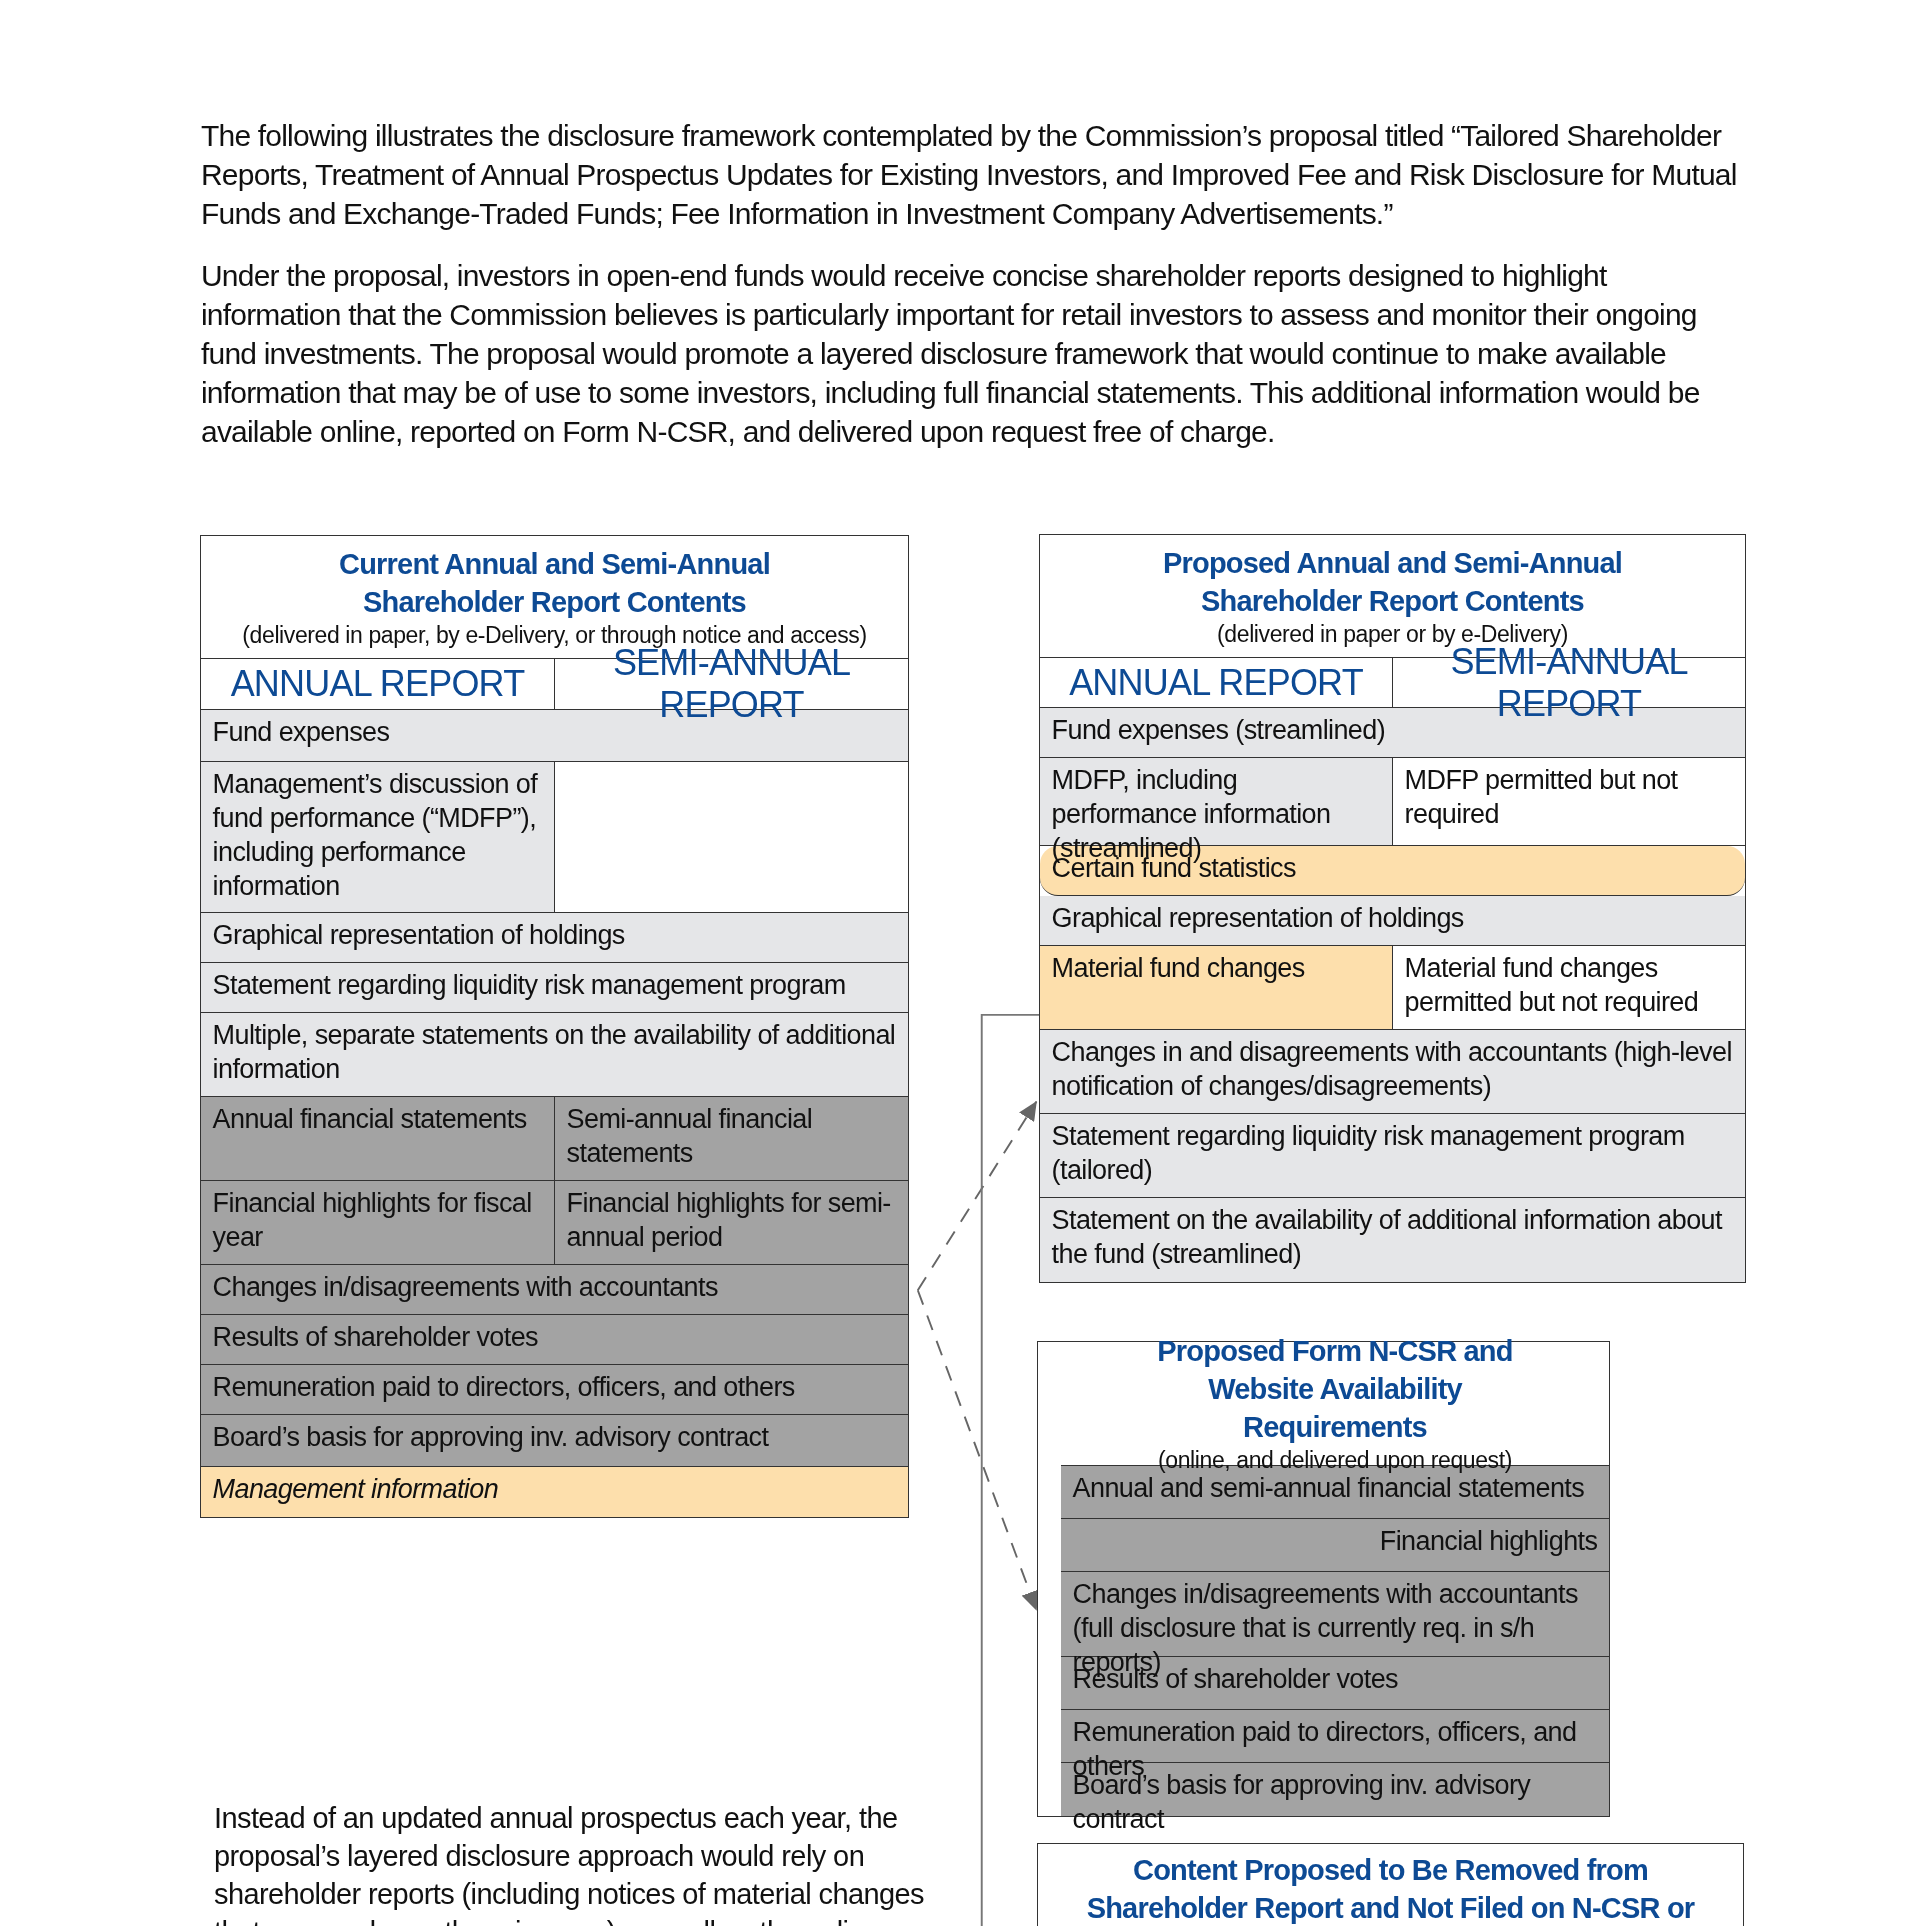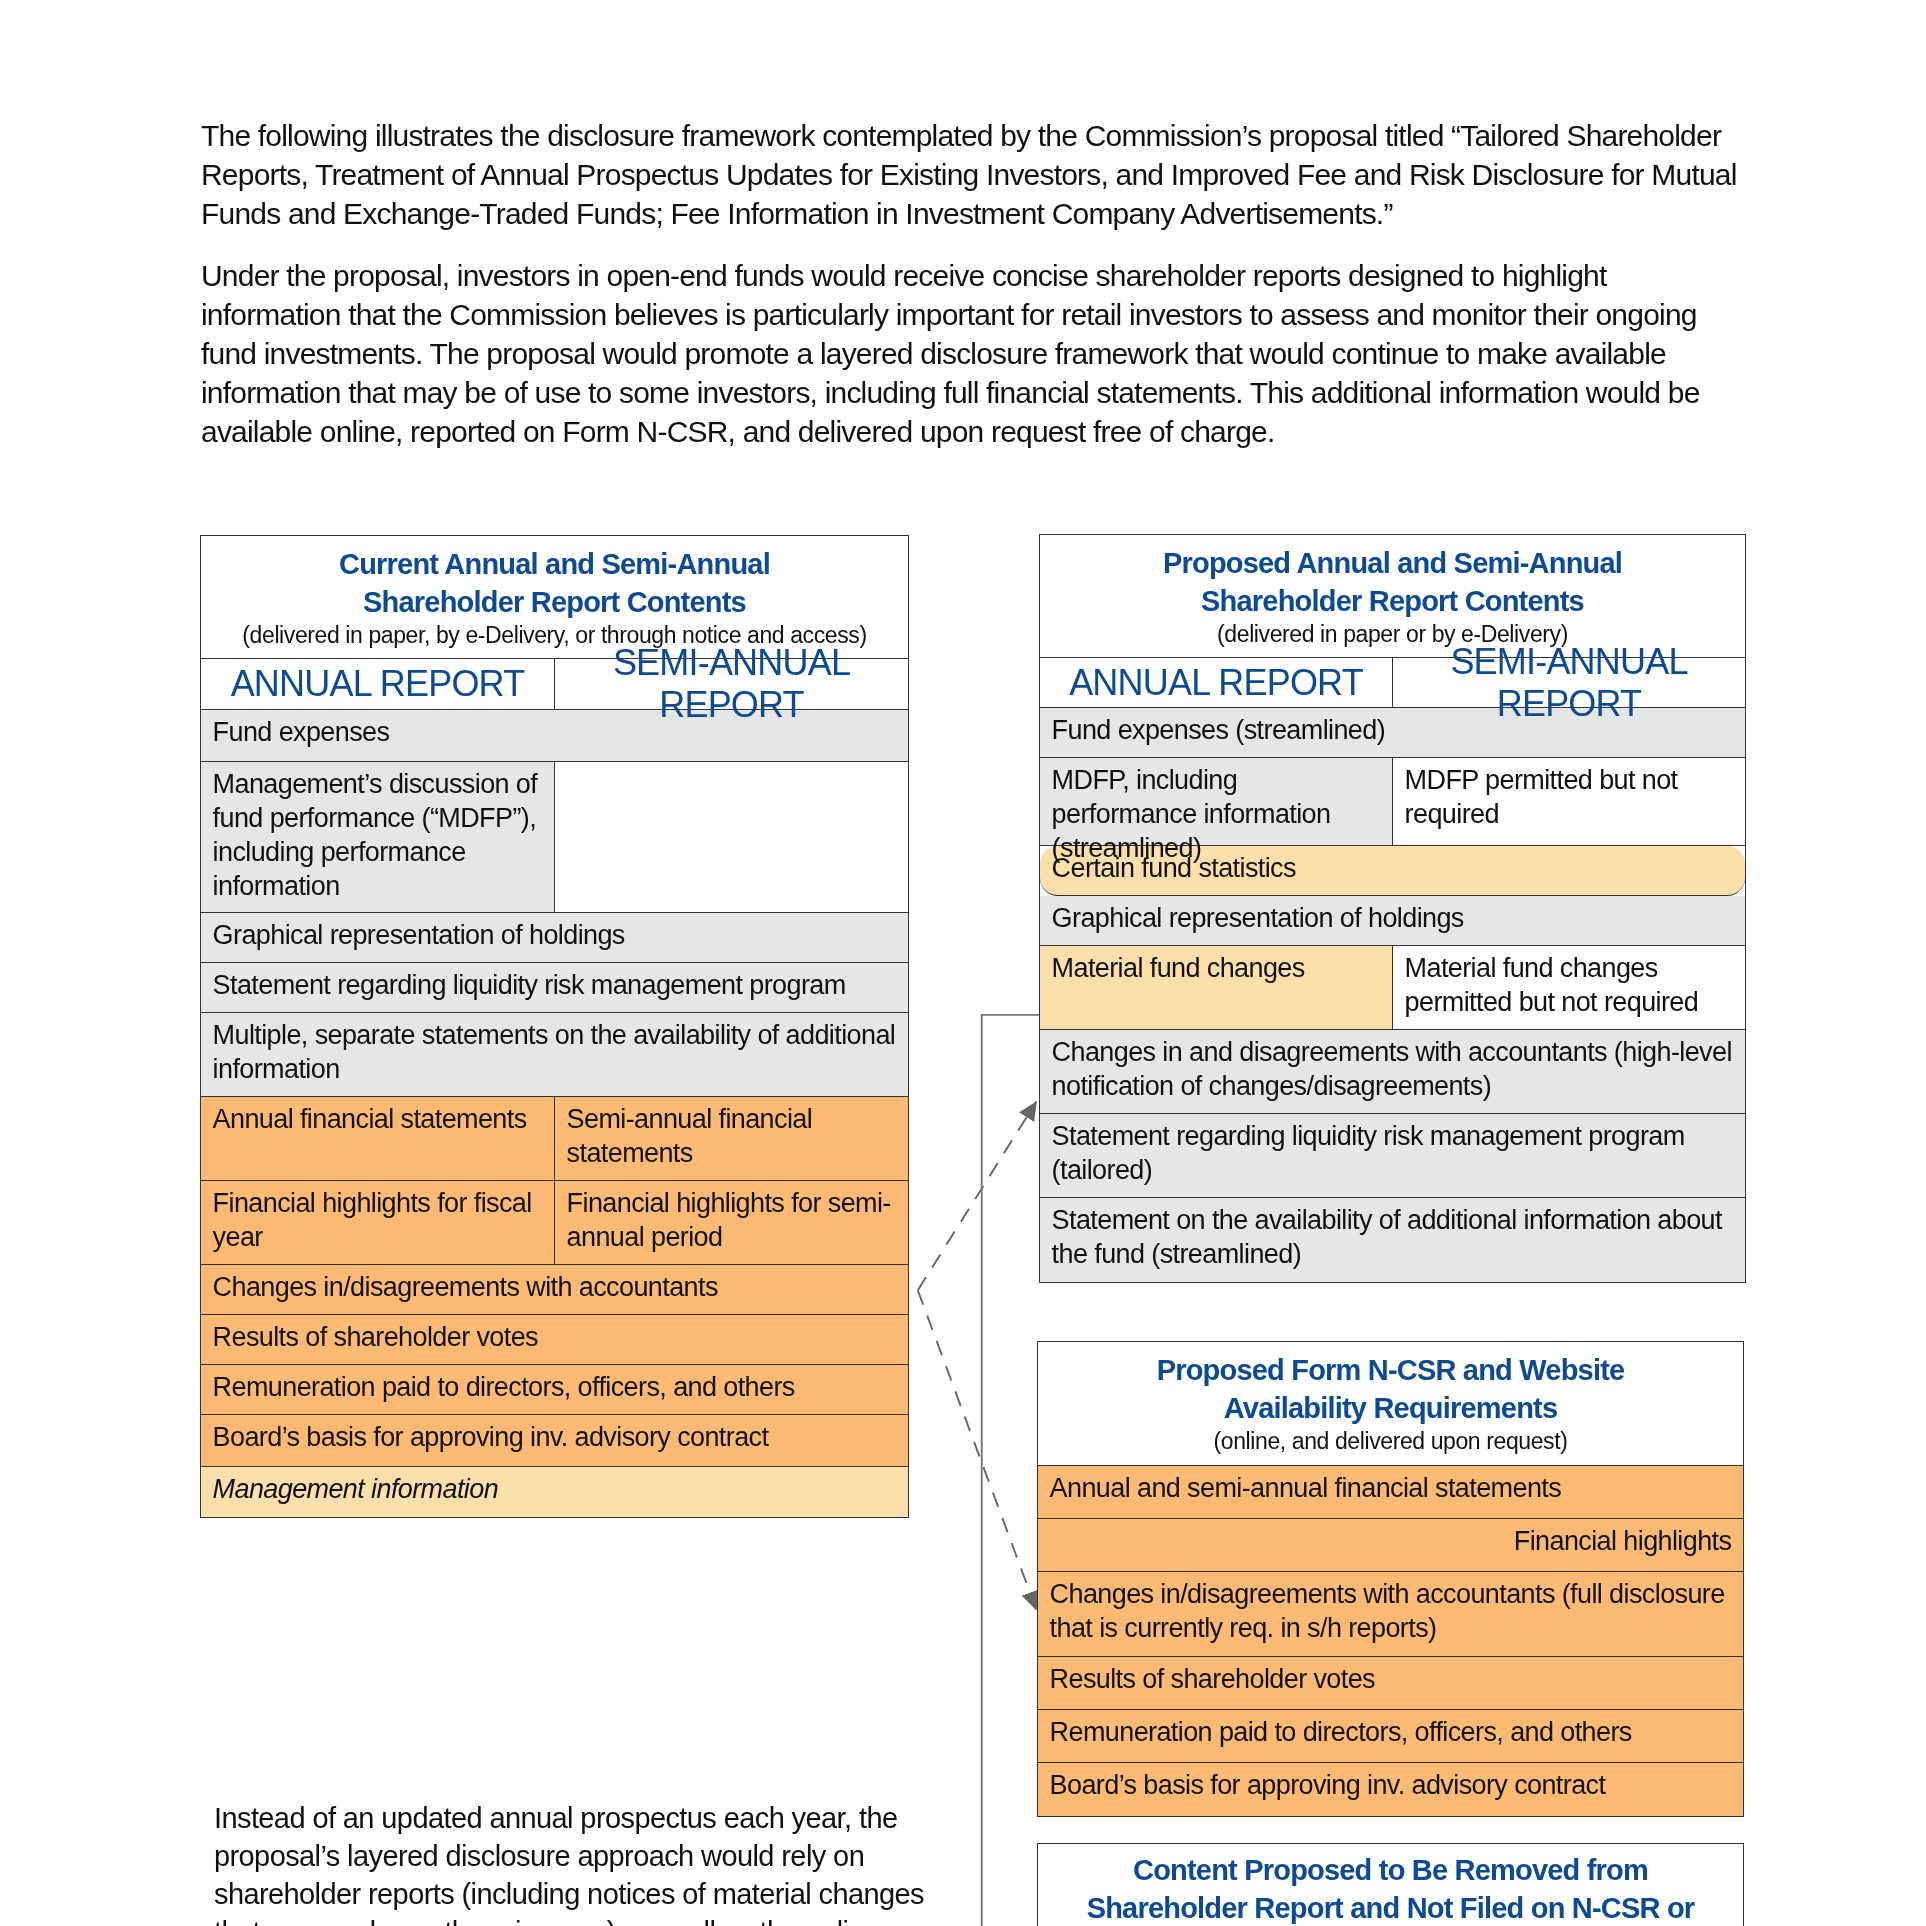--- a/index.html
+++ b/index.html
@@ -11,21 +11,21 @@
   .hdr .t { color:#0d4a94; font-weight:bold; font-size:29px; line-height:38px; letter-spacing:-0.8px; }
   .hdr .s { font-size:23px; line-height:29px; letter-spacing:-0.4px; }
   .colhdr { display:flex; border-bottom:1.5px solid #333; box-sizing:border-box; }
   .colhdr div { flex:1; text-align:center; color:#0d4a94; font-size:36px; display:flex; align-items:center; justify-content:center; letter-spacing:-0.8px; }
   .colhdr div + div { border-left:1.5px solid #333; }
   .row { display:flex; border-bottom:1.5px solid #333; box-sizing:border-box; font-size:27px; line-height:34px; letter-spacing:-0.6px; }
   .row:last-child { border-bottom:none; }
   .row .c { flex:1; padding:4.6px 11.6px; box-sizing:border-box; }
   .row .c + .c { border-left:1.5px solid #333; }
   .gray { background:#e5e6e8; }
-  .blue { background:#fdba74; }
+  .blue { background:#a3a3a3; }
   .peach { background:#fddfac; }
   .white { background:#ffffff; }
   .para { position:absolute; left:214px; width:713px; font-size:29px; line-height:38px; letter-spacing:-0.6px; }
   svg.conn { position:absolute; left:0; top:0; }
 </style>
 </head>
 <body>
 
 <div class="intro" style="top:116px;">
   <p>The following illustrates the disclosure framework contemplated by the Commission’s proposal titled “Tailored Shareholder Reports, Treatment of Annual Prospectus Updates for Existing Investors, and Improved Fee and Risk Disclosure for Mutual Funds and Exchange-Traded Funds; Fee Information in Investment Company Advertisements.”</p>
@@ -132,21 +132,21 @@
       <div class="c">Changes in and disagreements with accountants (high-level notification of changes/disagreements)</div>
     </div>
   <div class="row gray" style="height:84px;">
       <div class="c">Statement regarding liquidity risk management program (tailored)</div>
     </div>
   <div class="row gray" style="height:84px;">
       <div class="c">Statement on the availability of additional information about the fund (streamlined)</div>
     </div>
 </div>
 
-<div class="tbl" style="left:1037px; top:1341px; width:707px;">
+<div class="tbl" style="left:1037px; top:1341px; width:573px;padding-left:23px;">
   <div class="hdr" style="height:124px;">
     <div class="t" style="padding:0 92px;">Proposed Form N-CSR and Website Availability Requirements</div>
     <div class="s">(online, and delivered upon request)</div>
   </div>
   <div class="row blue" style="height:53px;">
       <div class="c">Annual and semi-annual financial statements</div>
     </div>
   <div class="row blue" style="height:53px;text-align:right;">
       <div class="c">Financial highlights</div>
     </div>

